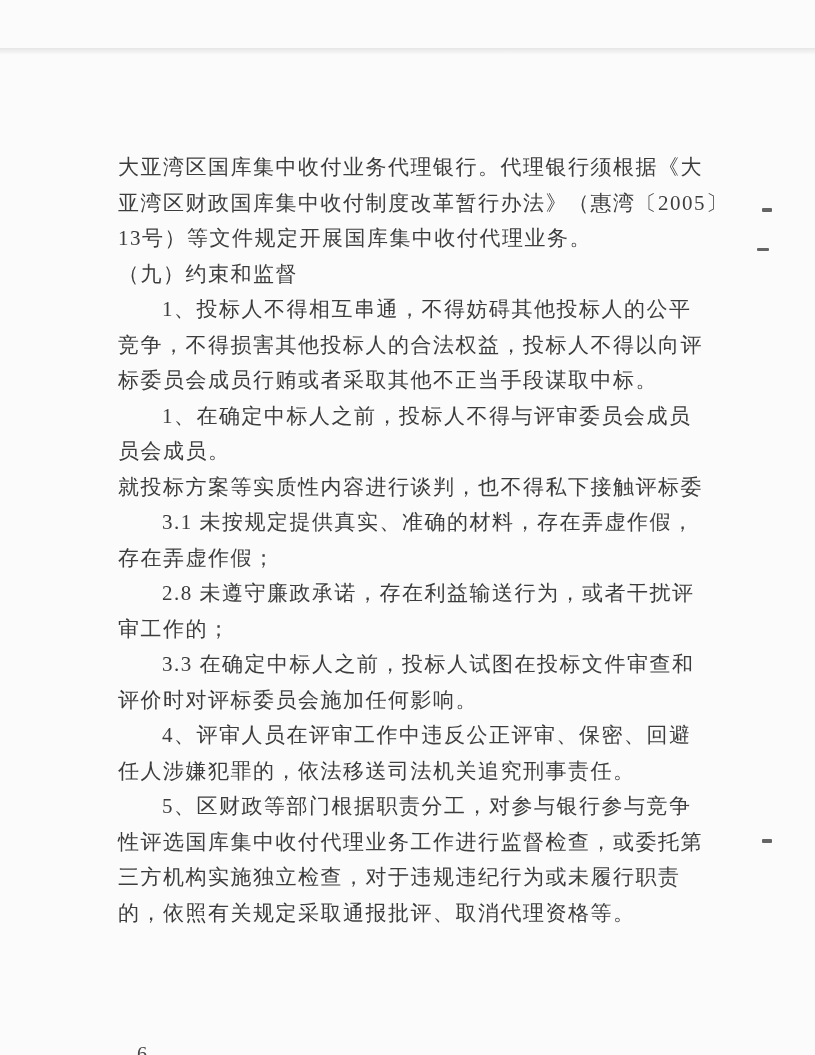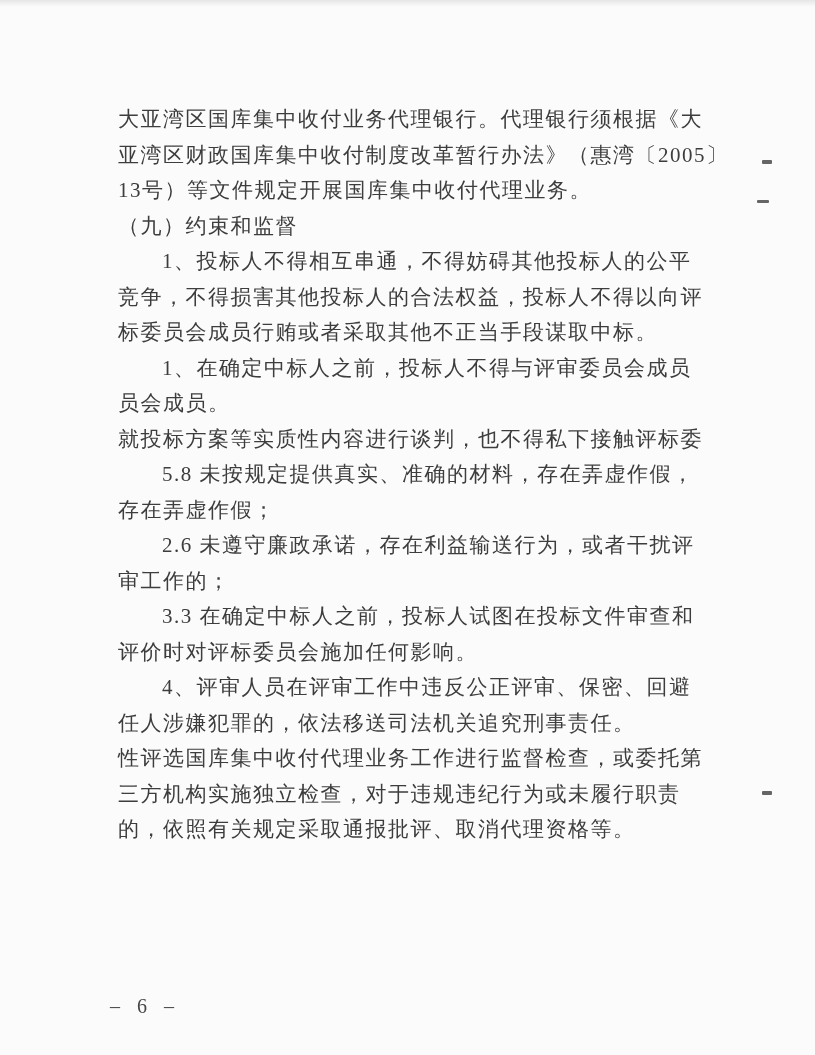--- a/index.html
+++ b/index.html
@@ -10,20 +10,21 @@
     width: 815px;
     height: 1055px;
     background: #fbfbfb;
     position: relative;
     overflow: hidden;
     font-family: "Liberation Serif", serif;
   }
   .page {
     position: absolute;
     inset: 0;
+    margin-top: 48px;
   }
   
   .scan-edge {
     position: absolute;
     top: 0;
     left: 0;
     width: 100%;
     height: 8px;
     background: linear-gradient(to bottom, #e6e6e6 0%, rgba(251,251,251,0) 85%);
   }
@@ -76,28 +77,29 @@
       <div class="line">大亚湾区国库集中收付业务代理银行。代理银行须根据《大</div>
       <div class="line">亚湾区财政国库集中收付制度改革暂行办法》（惠湾〔2005〕</div>
       <div class="line">13号）等文件规定开展国库集中收付代理业务。</div>
       <div class="line">（九）约束和监督</div>
       <div class="line indent">1、投标人不得相互串通，不得妨碍其他投标人的公平</div>
       <div class="line">竞争，不得损害其他投标人的合法权益，投标人不得以向评</div>
       <div class="line">标委员会成员行贿或者采取其他不正当手段谋取中标。</div>
       <div class="line indent">1、在确定中标人之前，投标人不得与评审委员会成员</div>
       <div class="line">员会成员。</div>
       <div class="line">就投标方案等实质性内容进行谈判，也不得私下接触评标委</div>
-      <div class="line indent">5.8 未按规定提供真实、准确的材料，存在弄虚作假，</div>
+      <div class="line indent">3.1 未按规定提供真实、准确的材料，存在弄虚作假，</div>
       <div class="line">存在弄虚作假；</div>
-      <div class="line indent">2.6 未遵守廉政承诺，存在利益输送行为，或者干扰评</div>
+      <div class="line indent">2.8 未遵守廉政承诺，存在利益输送行为，或者干扰评</div>
       <div class="line">审工作的；</div>
       <div class="line indent">3.3 在确定中标人之前，投标人试图在投标文件审查和</div>
       <div class="line">评价时对评标委员会施加任何影响。</div>
       <div class="line indent">4、评审人员在评审工作中违反公正评审、保密、回避</div>
       <div class="line">任人涉嫌犯罪的，依法移送司法机关追究刑事责任。</div>
+      <div class="line indent">5、区财政等部门根据职责分工，对参与银行参与竞争</div>
       <div class="line">性评选国库集中收付代理业务工作进行监督检查，或委托第</div>
       <div class="line">三方机构实施独立检查，对于违规违纪行为或未履行职责</div>
       <div class="line">的，依照有关规定采取通报批评、取消代理资格等。</div>
     </div>
 
   <div class="artifact a1"></div>
   <div class="artifact a2"></div>
   <div class="artifact a3"></div>
 
   <div class="footer">– 6 –</div>

